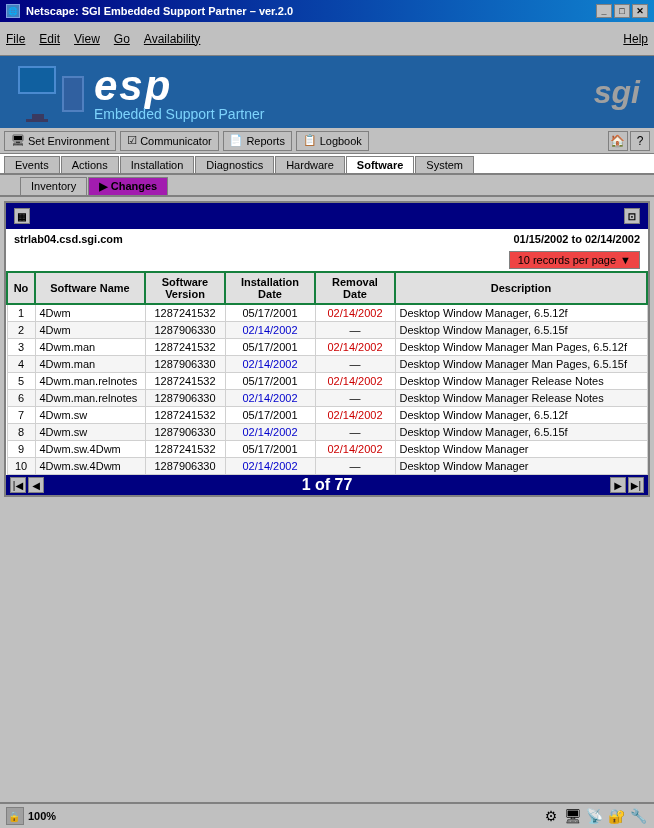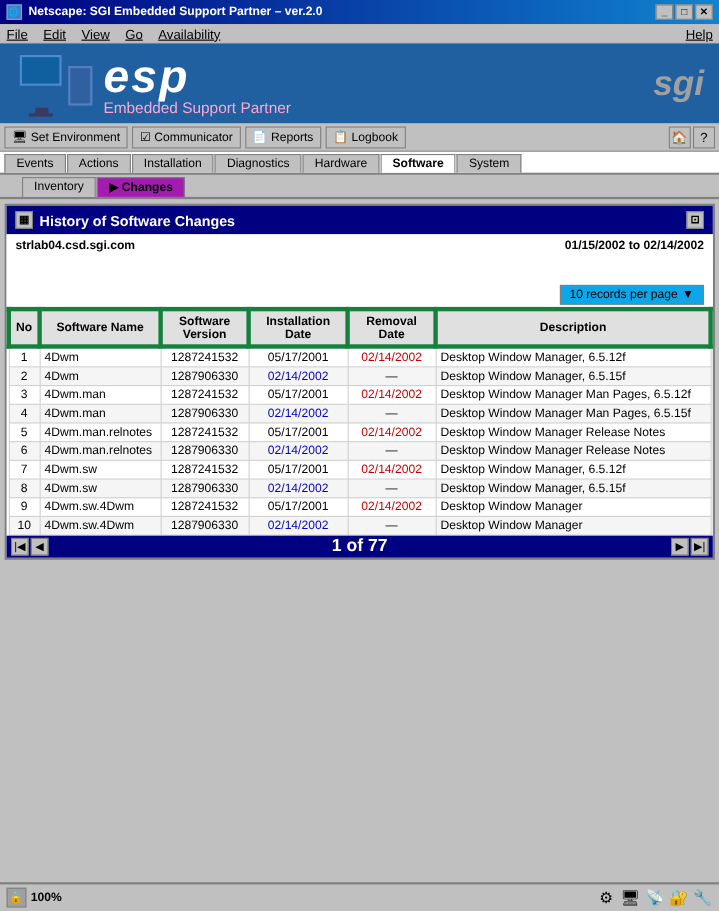--- a/index.html
+++ b/index.html
@@ -37,21 +37,21 @@
     }
 
     
     .menu-bar {
       background: #c0c0c0;
       display: flex;
       align-items: center;
       justify-content: space-between;
       padding: 2px 6px;
       border-bottom: 1px solid #808080;
-      height: 18px;
+      height: 34px;
       gap: 32px;
     }
     .menu-items { display: flex; gap: 14px; }
     .menu-item {
       font-size: 12px;
       cursor: pointer;
       text-decoration: underline;
       color: black;
     }
     .menu-help { font-size: 12px; cursor: pointer; text-decoration: underline; }
@@ -67,21 +67,21 @@
     }
     .esp-text {
       font-size: 42px;
       font-weight: bold;
       color: white;
       letter-spacing: 2px;
       font-style: italic;
     }
     .esp-subtitle {
       font-size: 14px;
-      color: #f9a8d4;
+      color: #7dd3fc;
       display: block;
       margin-top: -4px;
     }
     .sgi-logo {
       position: absolute;
       right: 14px;
       top: 50%;
       transform: translateY(-50%);
       font-size: 32px;
       font-weight: bold;
@@ -206,40 +206,39 @@
     }
 
     
     .records-row {
       display: flex;
       justify-content: flex-end;
       padding: 2px 8px;
       background: white;
     }
     .records-btn {
-      background: #0ea5e9;
+      background: #ef4444;
       border: 1px solid #808080;
       padding: 2px 8px;
       font-size: 11px;
       cursor: pointer;
       display: flex;
       align-items: center;
       gap: 4px;
-      margin-top: 24px;
     }
 
     
     .data-table {
       width: 100%;
       border-collapse: collapse;
       font-size: 11px;
     }
     .data-table th {
       background: #e0e0e0;
-      border: 4px solid #15803d;
+      border: 2px solid #15803d;
       padding: 3px 4px;
       text-align: center;
       font-weight: bold;
       font-size: 11px;
     }
     .data-table td {
       border: 1px solid #d0d0d0;
       padding: 2px 4px;
       vertical-align: top;
     }
@@ -453,21 +452,20 @@
 <div class="nav-tabs-2">
   <div class="nav-tab-2">Inventory</div>
   <div class="nav-tab-2 active">▶ Changes</div>
 </div>
 
 <div class="main-content">
 
   <div class="table-title-bar">
     <div style="display:flex; align-items:center; gap:6px;">
       <div class="table-title-icon">▦</div>
-      <span>History of Software Changes</span>
     </div>
     <div class="table-title-icon">⊡</div>
   </div>
 
   <div class="info-row">
     <span style="font-weight:bold;">strlab04.csd.sgi.com</span>
     <span style="font-weight:bold;">01/15/2002 to 02/14/2002</span>
   </div>
 
   <div class="records-row">

